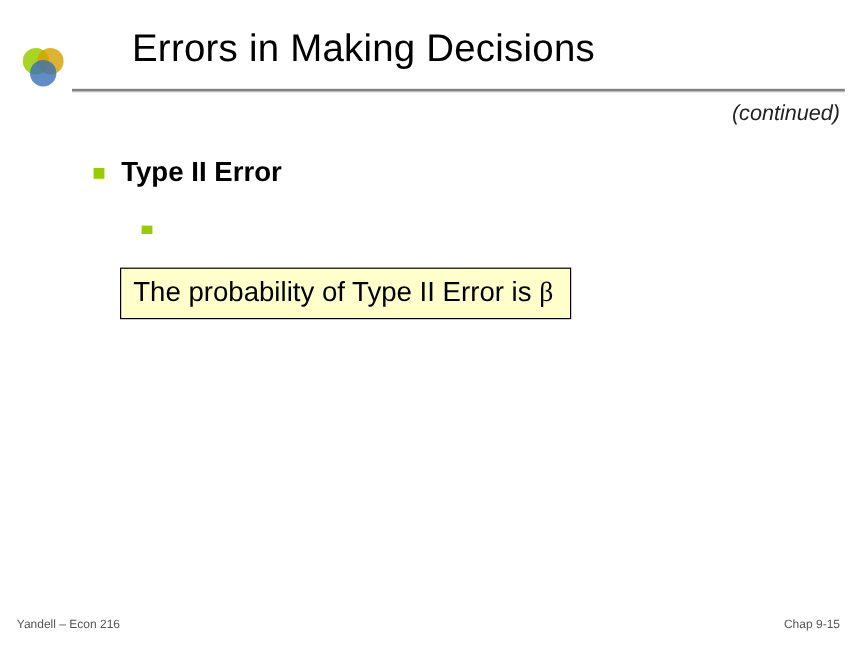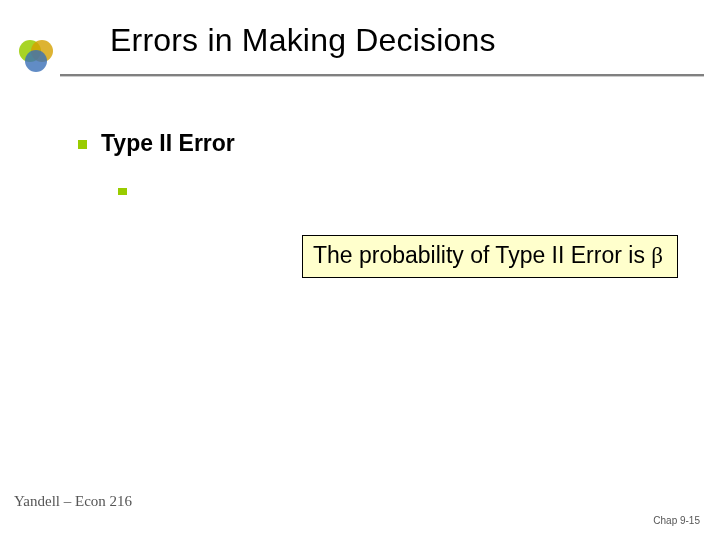--- a/index.html
+++ b/index.html
@@ -83,42 +83,41 @@
     margin-left: 40px;
     display: flex;
     align-items: flex-start;
   }
   .b2-text {
     font-size: 23px;
     color: #000;
   }
   .boxwrap {
     margin-left: 22px;
-    margin-top: 40px;
-    text-align: right;
+    margin-top: 28px;
   }
   .callout {
     display: inline-block;
     background: #ffffcc;
     border: 1px solid #000;
     padding: 6px 14px 8px 10px;
     font-size: 23px;
     color: #000;
     font-family: Verdana, sans-serif;
   }
   .callout .beta {
     font-family: "Times New Roman", serif;
   }
   .footer-left {
     position: absolute;
     left: 14px;
-    bottom: 30px;
-    font-size: 15px;
+    bottom: 14px;
+    font-size: 10px;
     color: #555;
-    font-family: Liberation Serif, serif;
+    font-family: Liberation Sans, sans-serif;
   }
   .footer-right {
     position: absolute;
     right: 20px;
     bottom: 14px;
     font-size: 10px;
     color: #555;
     font-family: Verdana, sans-serif;
   }
 </style>
@@ -130,20 +129,21 @@
   <div class="logo">
     <svg viewBox="0 0 44 44">
       <circle cx="16" cy="17" r="11" fill="#99cc00" fill-opacity="0.85"></circle>
       <circle cx="28" cy="17" r="11" fill="#d4a000" fill-opacity="0.80"></circle>
       <circle cx="22" cy="27" r="11" fill="#3a6fb7" fill-opacity="0.80"></circle>
     </svg>
   </div>
 
   <div class="title">Errors in Making Decisions</div>
   <div class="underline"></div>
+  <div class="continued">(continued)</div>
 
   <div class="content">
     <div class="bullet-row">
       <div class="sq"></div>
       <div class="b1-text">Type II Error</div>
     </div>
     <div class="b2-row">
       <div class="sq small"></div>
     </div>
     <div class="boxwrap">

